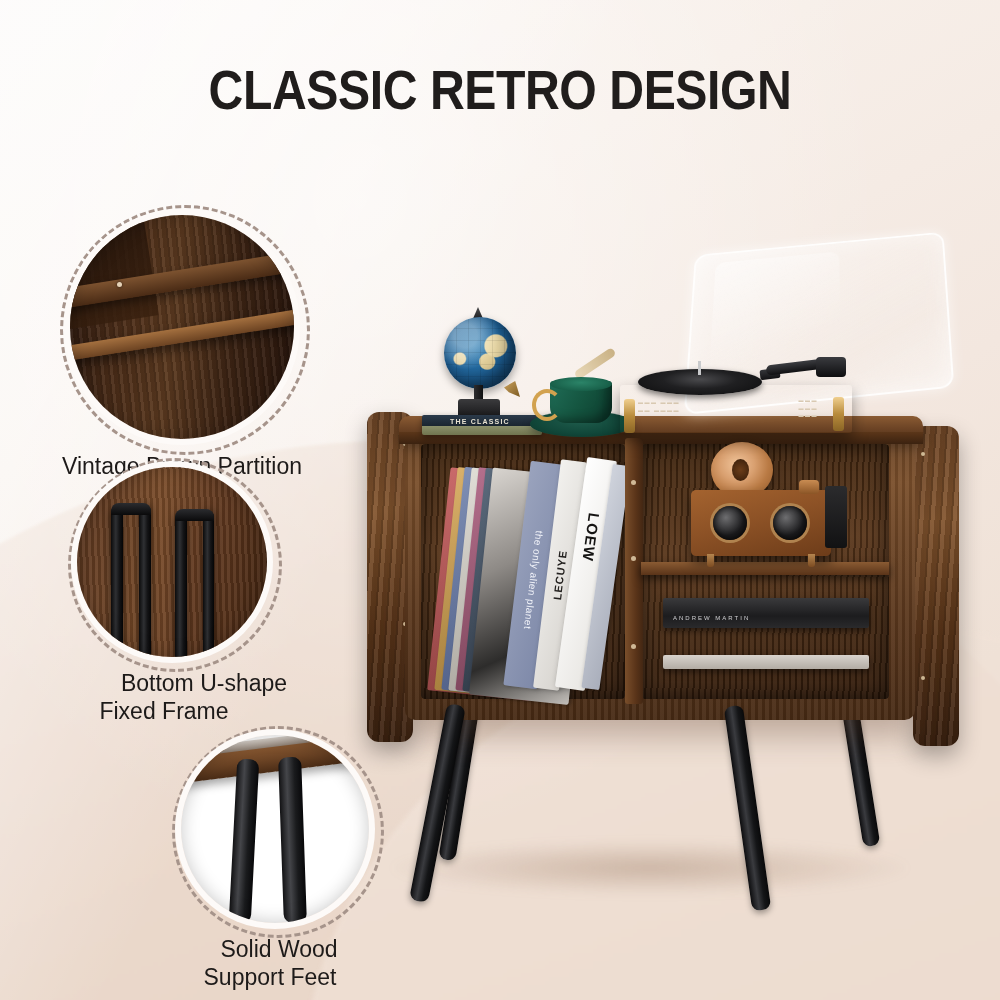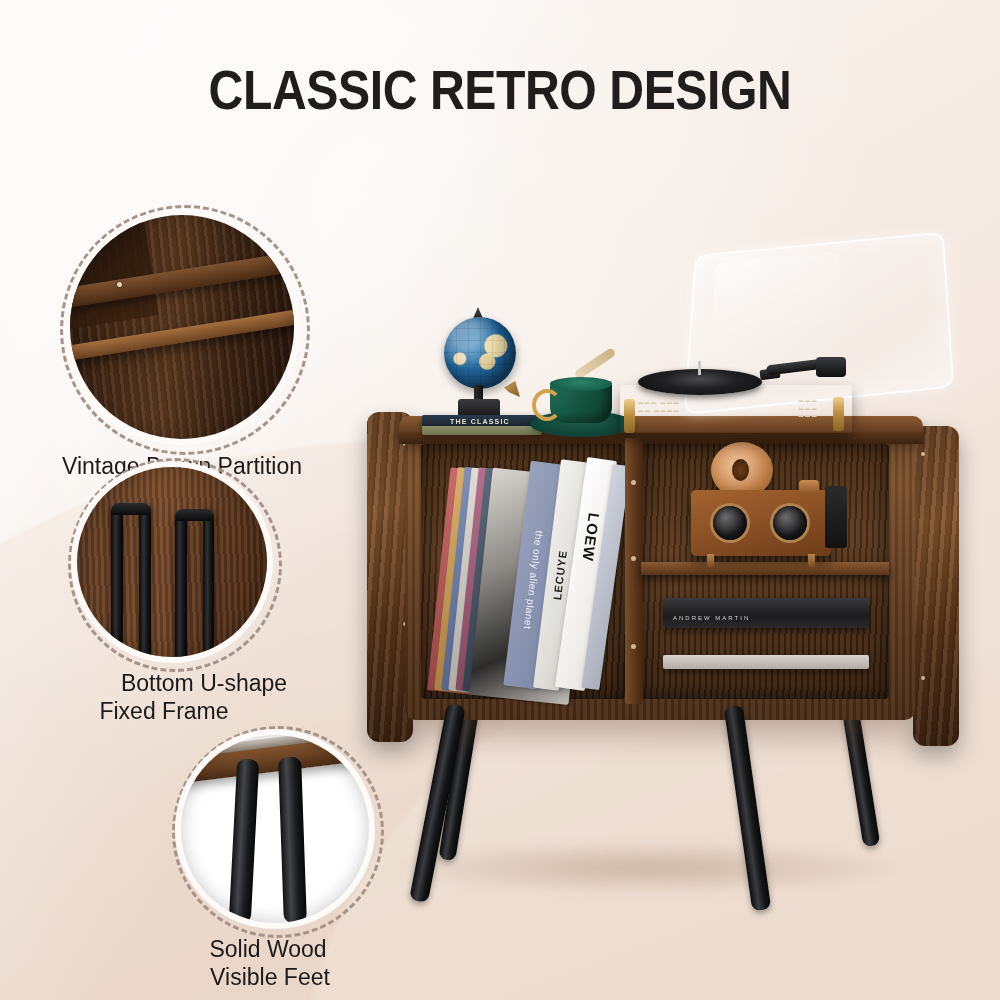--- a/index.html
+++ b/index.html
@@ -302,22 +302,22 @@
 
   <div class="callout" style="left:172px;top:726px;width:300px;height:270px;">
     <div class="ring" style="left:0;top:0;width:206px;height:206px;"></div>
     <div class="bubble" style="left:9px;top:9px;width:188px;height:188px;">
       <div class="c3-white"></div>
       <div class="c3-board"></div>
       <div class="c3-boardTop"></div>
       <div class="c3-leg" style="left:52px;top:24px;width:22px;height:164px;transform:rotate(3deg);"></div>
       <div class="c3-leg" style="left:100px;top:22px;width:23px;height:166px;transform:rotate(-2deg);"></div>
     </div>
-    <div class="cap" style="top:210px;left:96px;">Solid Wood</div>
-    <div class="cap" style="top:238px;left:98px;">Visible Feet</div>
+    <div class="cap" style="top:210px;left:107px;">Solid Wood</div>
+    <div class="cap" style="top:238px;left:98px;">Support Feet</div>
   </div>
 
   <div class="product">
 
     <div class="floorshadow"></div>
 
     <div class="leg" style="left:72px;top:430px;width:17px;height:176px;transform:rotate(9deg);"></div>
     <div class="leg" style="left:470px;top:420px;width:17px;height:172px;transform:rotate(-9deg);"></div>
 
     <div class="cabinet">

